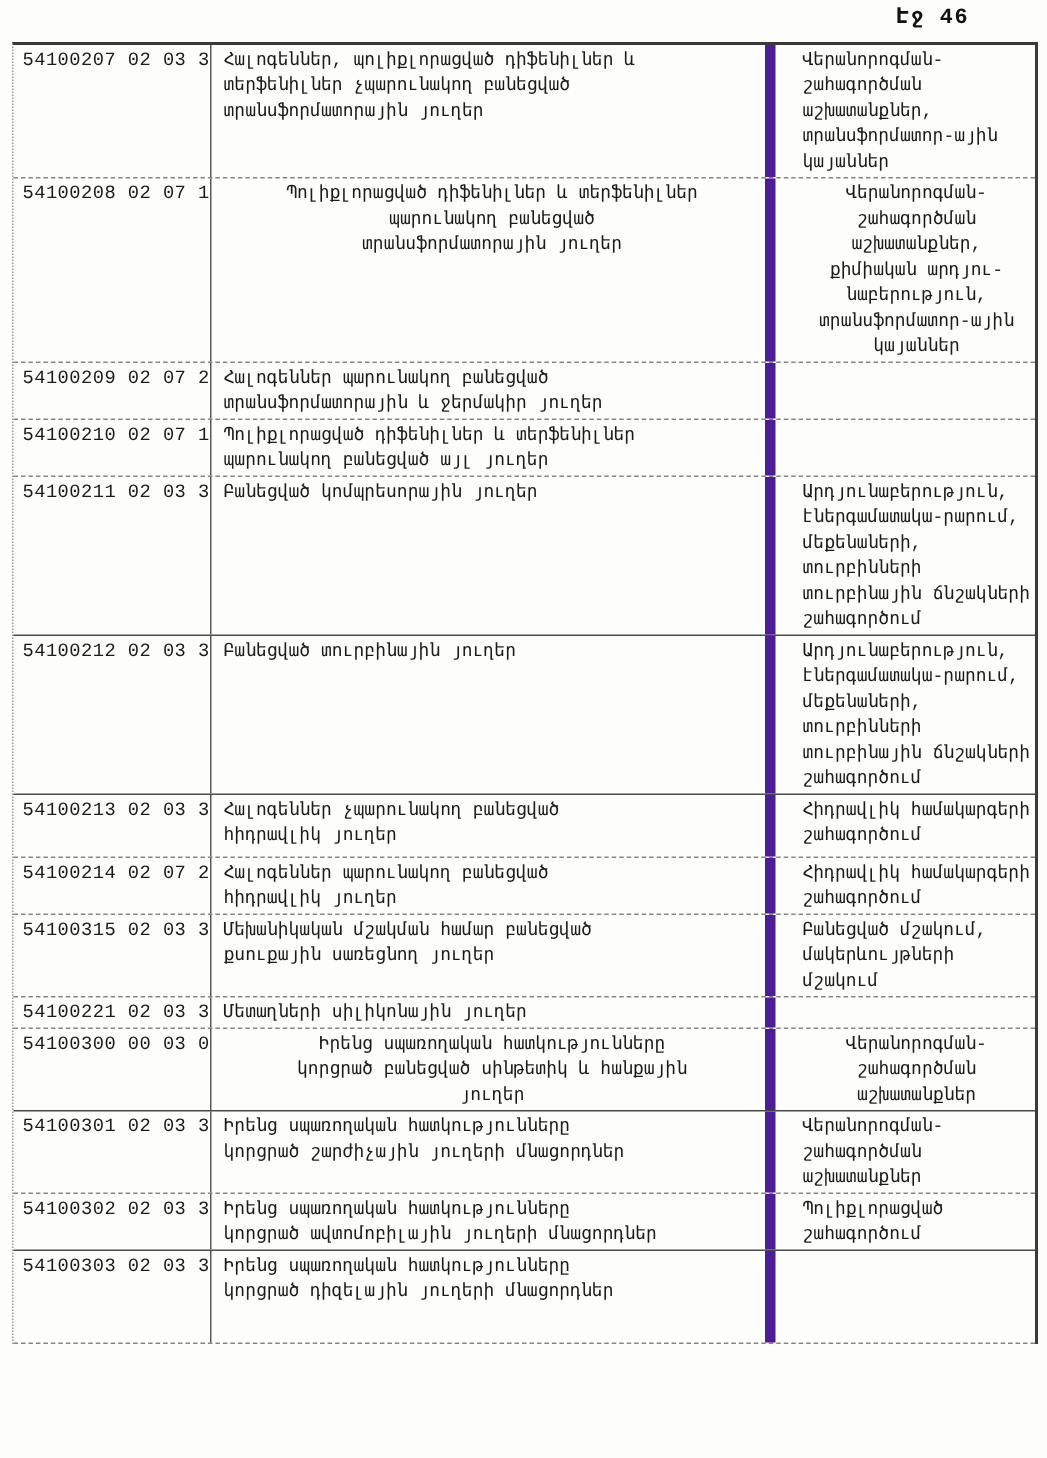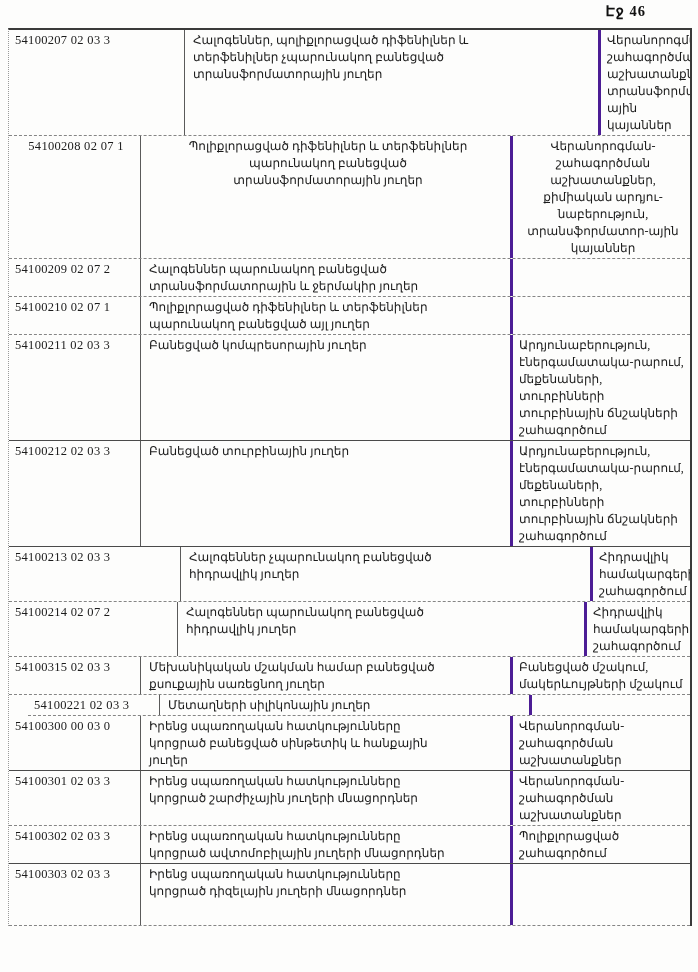--- a/index.html
+++ b/index.html
@@ -1,20 +1,20 @@
 <!DOCTYPE html>
 <html><head>
 <meta charset="utf-8">
 <style>
   html,body { margin:0; padding:0; background:#ffffff; }
   .page {
     position:relative;
     width:698px; height:972px;
     background:#fdfdfc;
-    font-family:Liberation Serif, serif;
+    font-family:Liberation Mono, monospace;
     color:#1b1b1b;
     overflow:hidden;
   }
   .page-header {
     position:absolute; top:3px; right:52px;
     font-size:14.5px; font-weight:bold; letter-spacing:1px;
     color:#111;
   }
   .doc-table {
     position:absolute; left:8px; top:28px; width:684px;
@@ -41,32 +41,32 @@
     font-size:12.5px; white-space:nowrap;
     letter-spacing:0.3px;
   }
   .cell.desc {
     width:370px; flex:none;
     border-left:1px solid #5a5a5a;
     padding-left:8px;
   }
   .cell.usage {
     flex:1;
-    border-left:3px solid #4c1d95;
-    padding-left:6px;
+    border-left:7px solid #4c1d95;
+    padding-left:18px;
   }
 </style>
 </head>
 <body>
 
 <div class="page">
   <div class="page-header">Էջ 46</div>
 
   <div class="doc-table" id="doc-table">
-      <div class="trow sep-dashed" style="min-height: 80px; gap: 44px;">
+      <div class="trow sep-dashed" style="min-height: 80px;">
         <div class="cell code">54100207 02 03 3</div>
         <div class="cell desc">Հալոգեններ, պոլիքլորացված դիֆենիլներ և
 տերֆենիլներ չպարունակող բանեցված
 տրանսֆորմատորային յուղեր</div>
         <div class="cell usage">Վերանորոգման-
 շահագործման
 աշխատանքներ,
 տրանսֆորմատոր-ային
 կայաններ</div>
       </div>
@@ -106,47 +106,47 @@
       </div>
       <div class="trow sep-solid" style="min-height: 80px;">
         <div class="cell code">54100212 02 03 3</div>
         <div class="cell desc">Բանեցված տուրբինային յուղեր</div>
         <div class="cell usage">Արդյունաբերություն,
 էներգամատակա-րարում,
 մեքենաների, տուրբինների
 տուրբինային ճնշակների
 շահագործում</div>
       </div>
-      <div class="trow sep-dashed" style="min-height: 42px; gap: 40px;">
+      <div class="trow sep-dashed" style="min-height: 42px;">
         <div class="cell code">54100213 02 03 3</div>
         <div class="cell desc">Հալոգեններ չպարունակող բանեցված
 հիդրավլիկ յուղեր</div>
         <div class="cell usage">Հիդրավլիկ համակարգերի
 շահագործում</div>
       </div>
-      <div class="trow sep-dashed" style="min-height: 38px; gap: 37px;">
+      <div class="trow sep-dashed" style="min-height: 38px;">
         <div class="cell code">54100214 02 07 2</div>
         <div class="cell desc">Հալոգեններ պարունակող բանեցված
 հիդրավլիկ յուղեր</div>
         <div class="cell usage">Հիդրավլիկ համակարգերի
 շահագործում</div>
       </div>
       <div class="trow sep-dashed" style="min-height: 36px;">
         <div class="cell code">54100315 02 03 3</div>
         <div class="cell desc">Մեխանիկական մշակման համար բանեցված
 քսուքային սառեցնող յուղեր</div>
         <div class="cell usage">Բանեցված մշակում,
 մակերևույթների մշակում</div>
       </div>
-      <div class="trow sep-dashed" style="min-height: 20px; margin-left: 19px;">
+      <div class="trow sep-dashed" style="min-height: 20px;">
         <div class="cell code">54100221 02 03 3</div>
         <div class="cell desc">Մետաղների սիլիկոնային յուղեր</div>
         <div class="cell usage"></div>
       </div>
-      <div class="trow sep-solid" style="min-height: 50px;">
+      <div class="trow sep-solid" style="min-height: 50px; text-align: center;">
         <div class="cell code">54100300 00 03 0</div>
         <div class="cell desc">Իրենց սպառողական հատկությունները
 կորցրած բանեցված սինթետիկ և հանքային
 յուղեր</div>
         <div class="cell usage">Վերանորոգման-
 շահագործման
 աշխատանքներ</div>
       </div>
       <div class="trow sep-dashed" style="min-height: 50px;">
         <div class="cell code">54100301 02 03 3</div>

